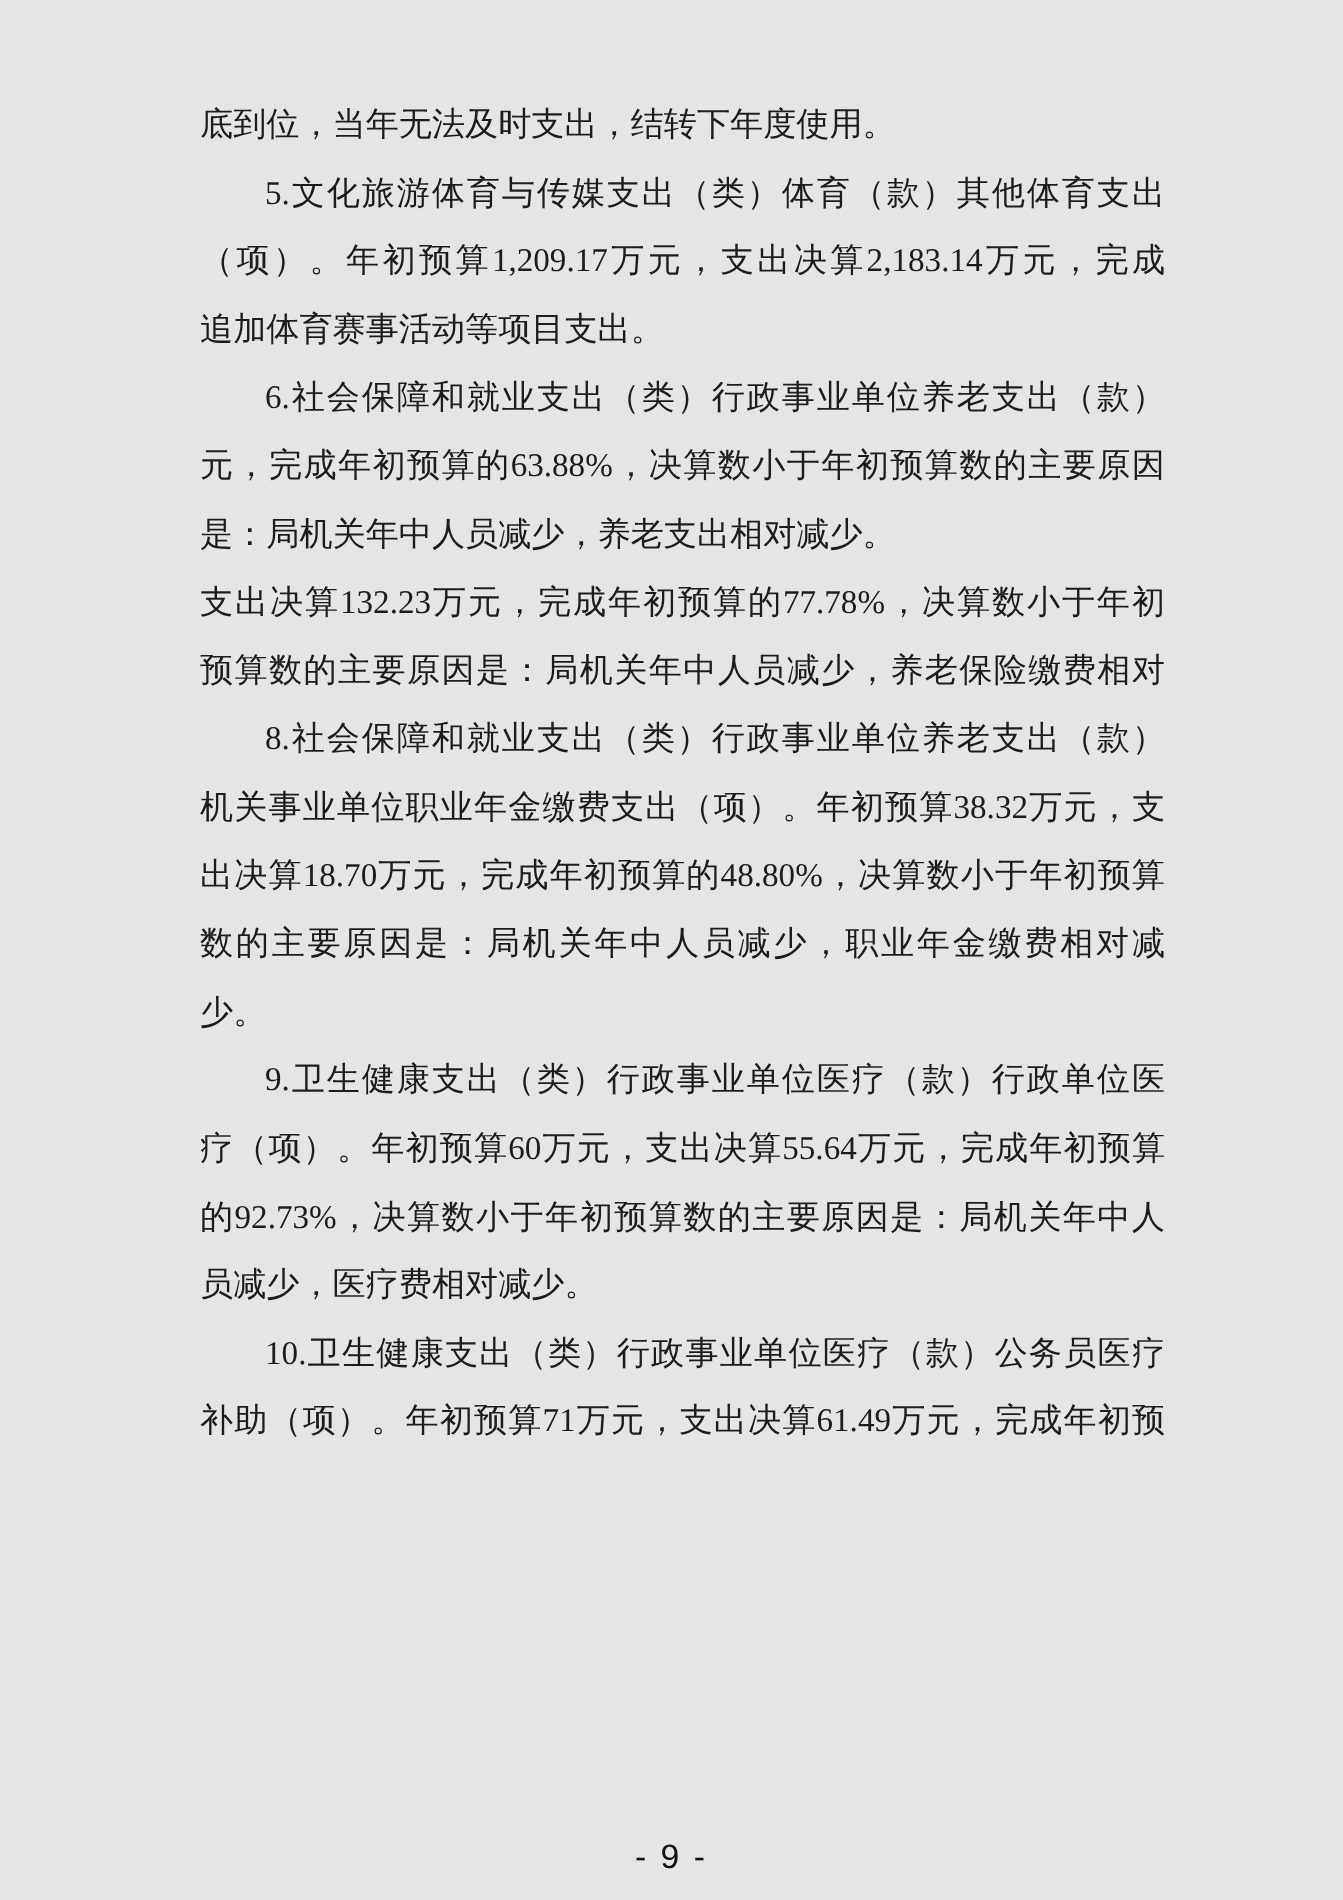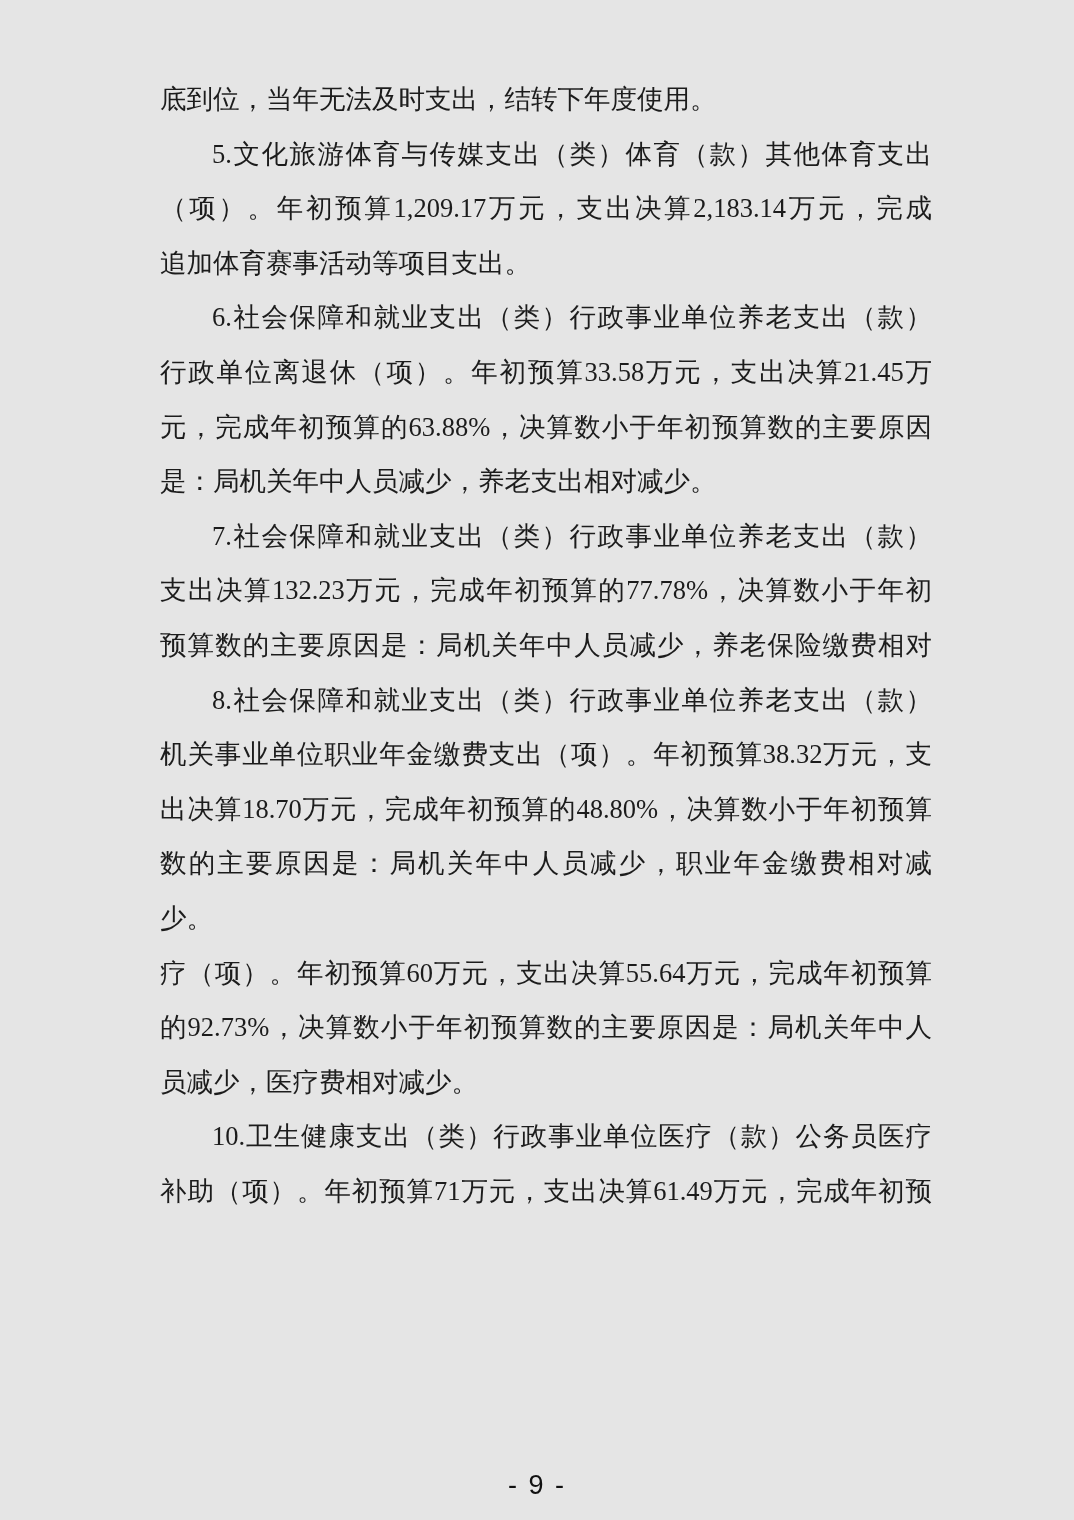--- a/index.html
+++ b/index.html
@@ -55,31 +55,30 @@
 </head>
 <body>
 
 <div class="page">
   <div class="text-block">
     <div class="line end">底到位，当年无法及时支出，结转下年度使用。</div>
     <div class="line first just">5.文化旅游体育与传媒支出（类）体育（款）其他体育支出</div>
     <div class="line just">（项）。年初预算1,209.17万元，支出决算2,183.14万元，完成</div>
     <div class="line end">追加体育赛事活动等项目支出。</div>
     <div class="line first just">6.社会保障和就业支出（类）行政事业单位养老支出（款）</div>
-    <div class="line just">行政单位离退休（项）。年初预算33.58万元，支出决算21.45万</div>
     <div class="line just">元，完成年初预算的63.88%，决算数小于年初预算数的主要原因</div>
     <div class="line end">是：局机关年中人员减少，养老支出相对减少。</div>
-    <div class="line first just">7.社会保障和就业支出（类）行政事业单位养老支出（款）</div>
     <div class="line just">支出决算132.23万元，完成年初预算的77.78%，决算数小于年初</div>
     <div class="line just">预算数的主要原因是：局机关年中人员减少，养老保险缴费相对</div>
     <div class="line first just">8.社会保障和就业支出（类）行政事业单位养老支出（款）</div>
     <div class="line just">机关事业单位职业年金缴费支出（项）。年初预算38.32万元，支</div>
     <div class="line just">出决算18.70万元，完成年初预算的48.80%，决算数小于年初预算</div>
     <div class="line just">数的主要原因是：局机关年中人员减少，职业年金缴费相对减</div>
     <div class="line end">少。</div>
+    <div class="line first just">9.卫生健康支出（类）行政事业单位医疗（款）行政单位医</div>
     <div class="line just">疗（项）。年初预算60万元，支出决算55.64万元，完成年初预算</div>
     <div class="line just">的92.73%，决算数小于年初预算数的主要原因是：局机关年中人</div>
     <div class="line end">员减少，医疗费相对减少。</div>
     <div class="line first just">10.卫生健康支出（类）行政事业单位医疗（款）公务员医疗</div>
     <div class="line just">补助（项）。年初预算71万元，支出决算61.49万元，完成年初预</div>
   </div>
   <div class="footer">- 9 -</div>
 </div>
 
 </body></html>

